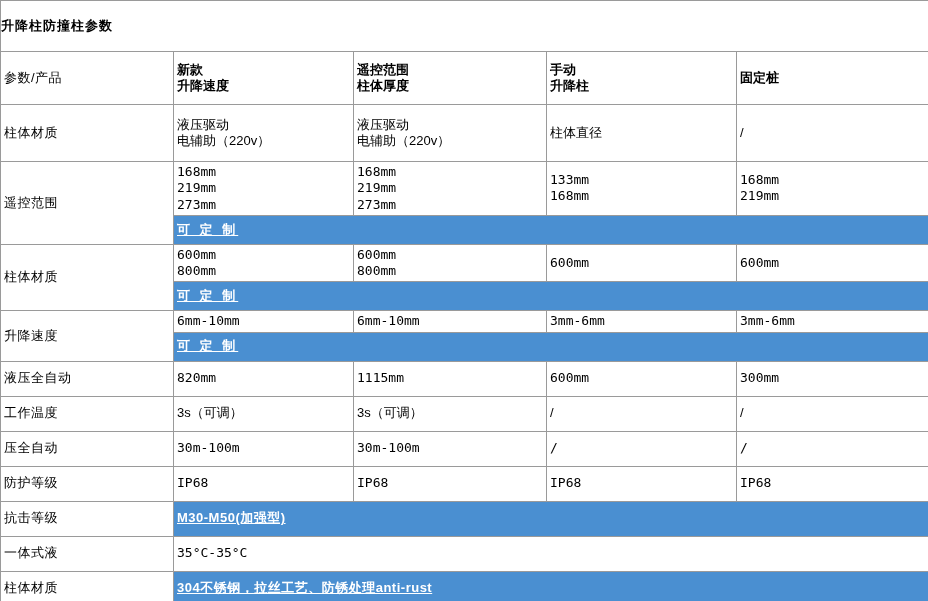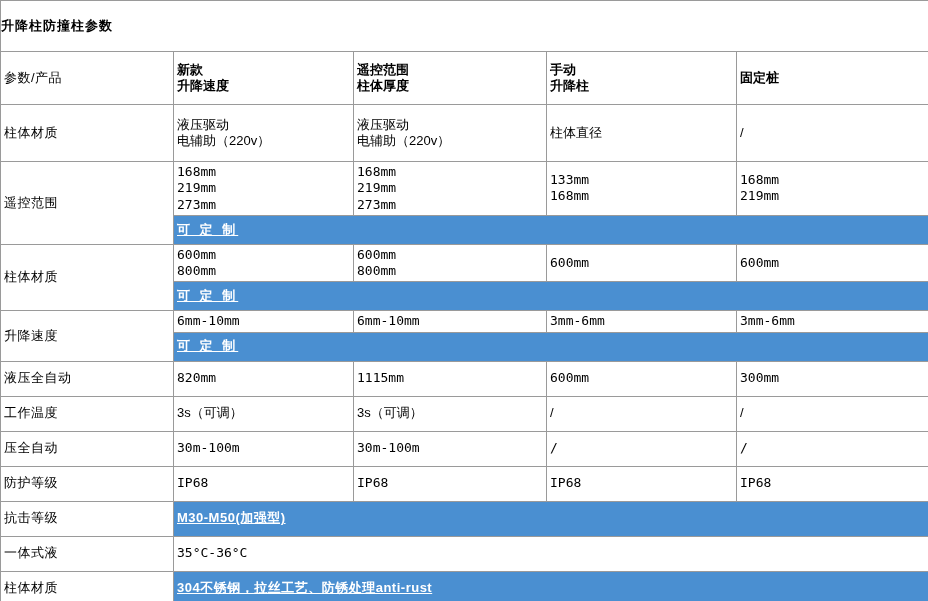--- a/index.html
+++ b/index.html
@@ -200,21 +200,21 @@
         <td class="mono">IP68</td>
       </tr>
 
       <tr>
         <td class="label-cell" style="height:30px">抗击等级</td>
         <td class="blue blue-wide" colspan="4">M30-M50(加强型)</td>
       </tr>
 
       <tr>
         <td class="label-cell" style="height:30px">一体式液</td>
-        <td class="mono" colspan="4">35°C-36°C</td>
+        <td class="mono" colspan="4">35°C-35°C</td>
       </tr>
 
       <tr>
         <td class="label-cell" style="height:30px">柱体材质</td>
         <td class="blue blue-wide" colspan="4">304不锈钢，拉丝工艺、防锈处理anti-rust</td>
       </tr>
     </tbody>
   </table>
 </div>
 

